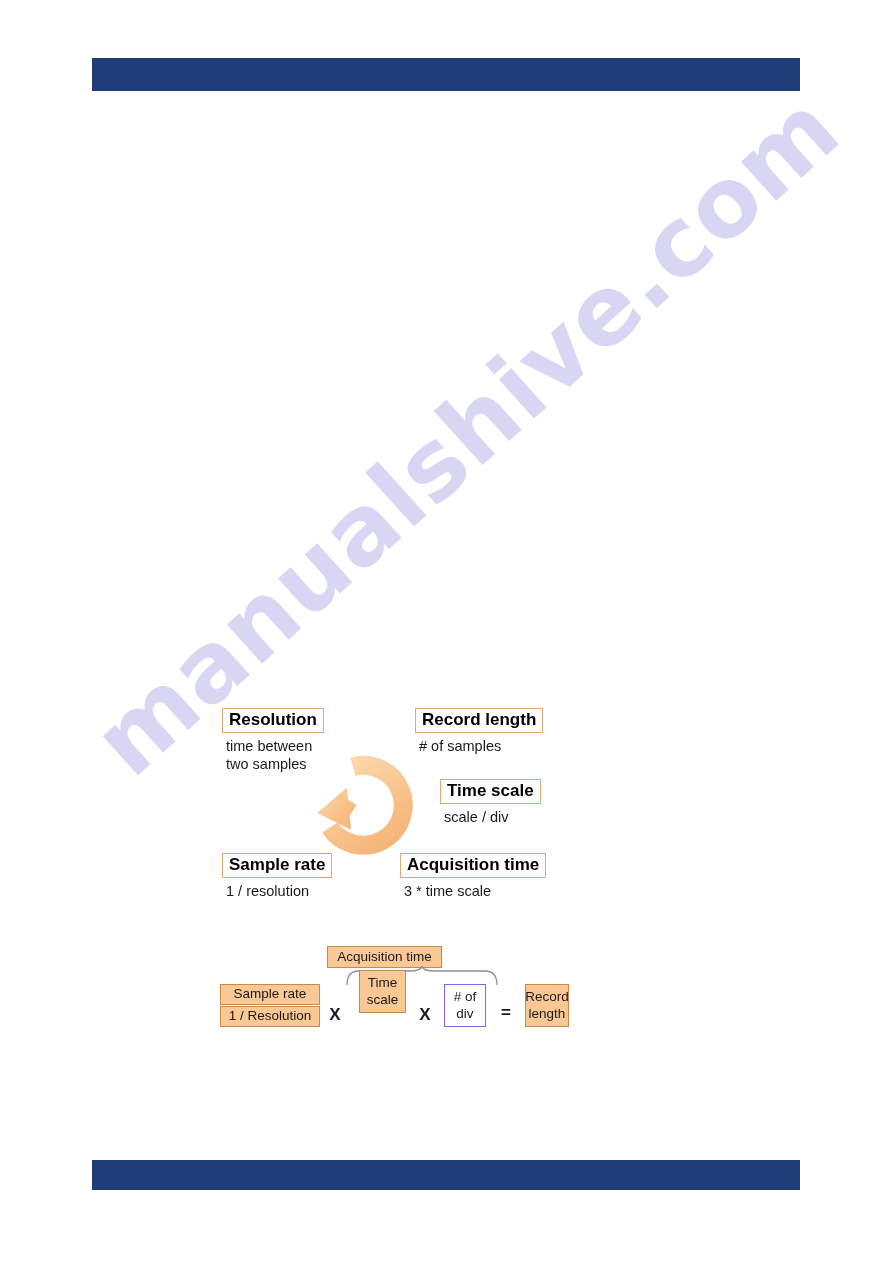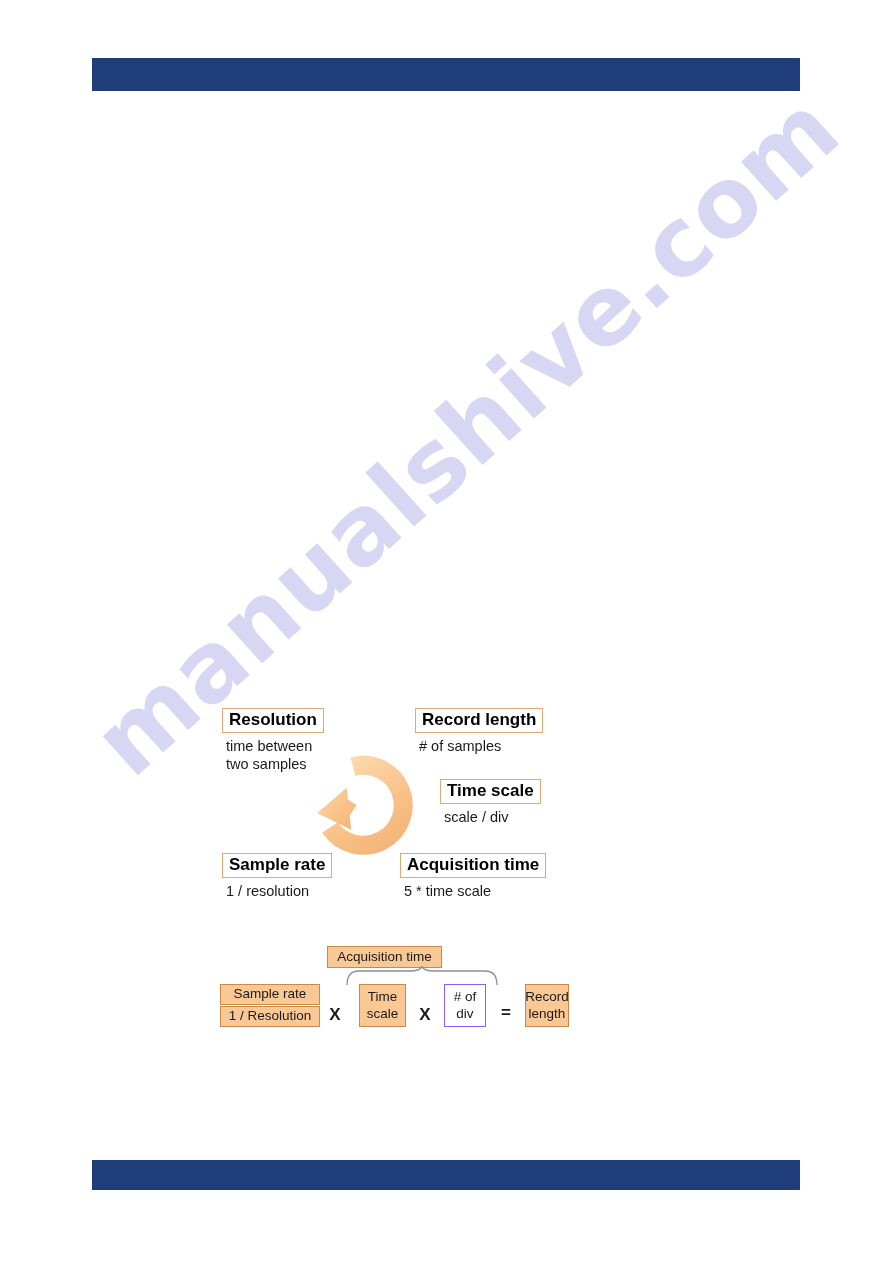--- a/index.html
+++ b/index.html
@@ -145,21 +145,21 @@
     font-size: 17px;
     font-weight: 700;
     color: #1a1a1a;
     text-align: center;
   }
 
   #fbox-acq        { left: 115px; top: 0px;  width: 115px; height: 22px; }
   #fbox-sample     { left: 8px;   top: 38px; width: 100px; height: 21px; }
   #fbox-resol      { left: 8px;   top: 60px; width: 100px; height: 21px; }
   #fop-x1          { left: 116px; top: 59px; width: 14px; }
-  #fbox-timescale  { left: 147px; top: 38px; width: 47px;  height: 43px; }
+  #fbox-timescale  { left: 147px; top: 24px; width: 47px;  height: 43px; }
   #fop-x2          { left: 206px; top: 59px; width: 14px; }
   #fbox-div        { left: 232px; top: 38px; width: 42px;  height: 43px; }
   #fop-eq          { left: 287px; top: 57px; width: 14px; }
   #fbox-record     { left: 313px; top: 38px; width: 44px;  height: 43px; }
 
   #brace-svg {
     position: absolute;
     left: 133px;
     top: 20px;
     width: 155px;
@@ -196,21 +196,21 @@
       <div class="term-desc">scale / div</div>
     </div>
 
     <div class="term-block" id="term-samplerate">
       <div class="term-title">Sample rate</div>
       <div class="term-desc">1 / resolution</div>
     </div>
 
     <div class="term-block" id="term-acquisition">
       <div class="term-title">Acquisition time</div>
-      <div class="term-desc">5 * time scale</div>
+      <div class="term-desc">3 * time scale</div>
     </div>
 
     <svg id="cycle-arrow" viewBox="0 0 118 105">
       <defs>
         <linearGradient id="arrGrad" x1="0" y1="0" x2="1" y2="1">
           <stop offset="0%" stop-color="#fcd8ac"></stop>
           <stop offset="55%" stop-color="#f9c189"></stop>
           <stop offset="100%" stop-color="#f3b273"></stop>
         </linearGradient>
       </defs>

